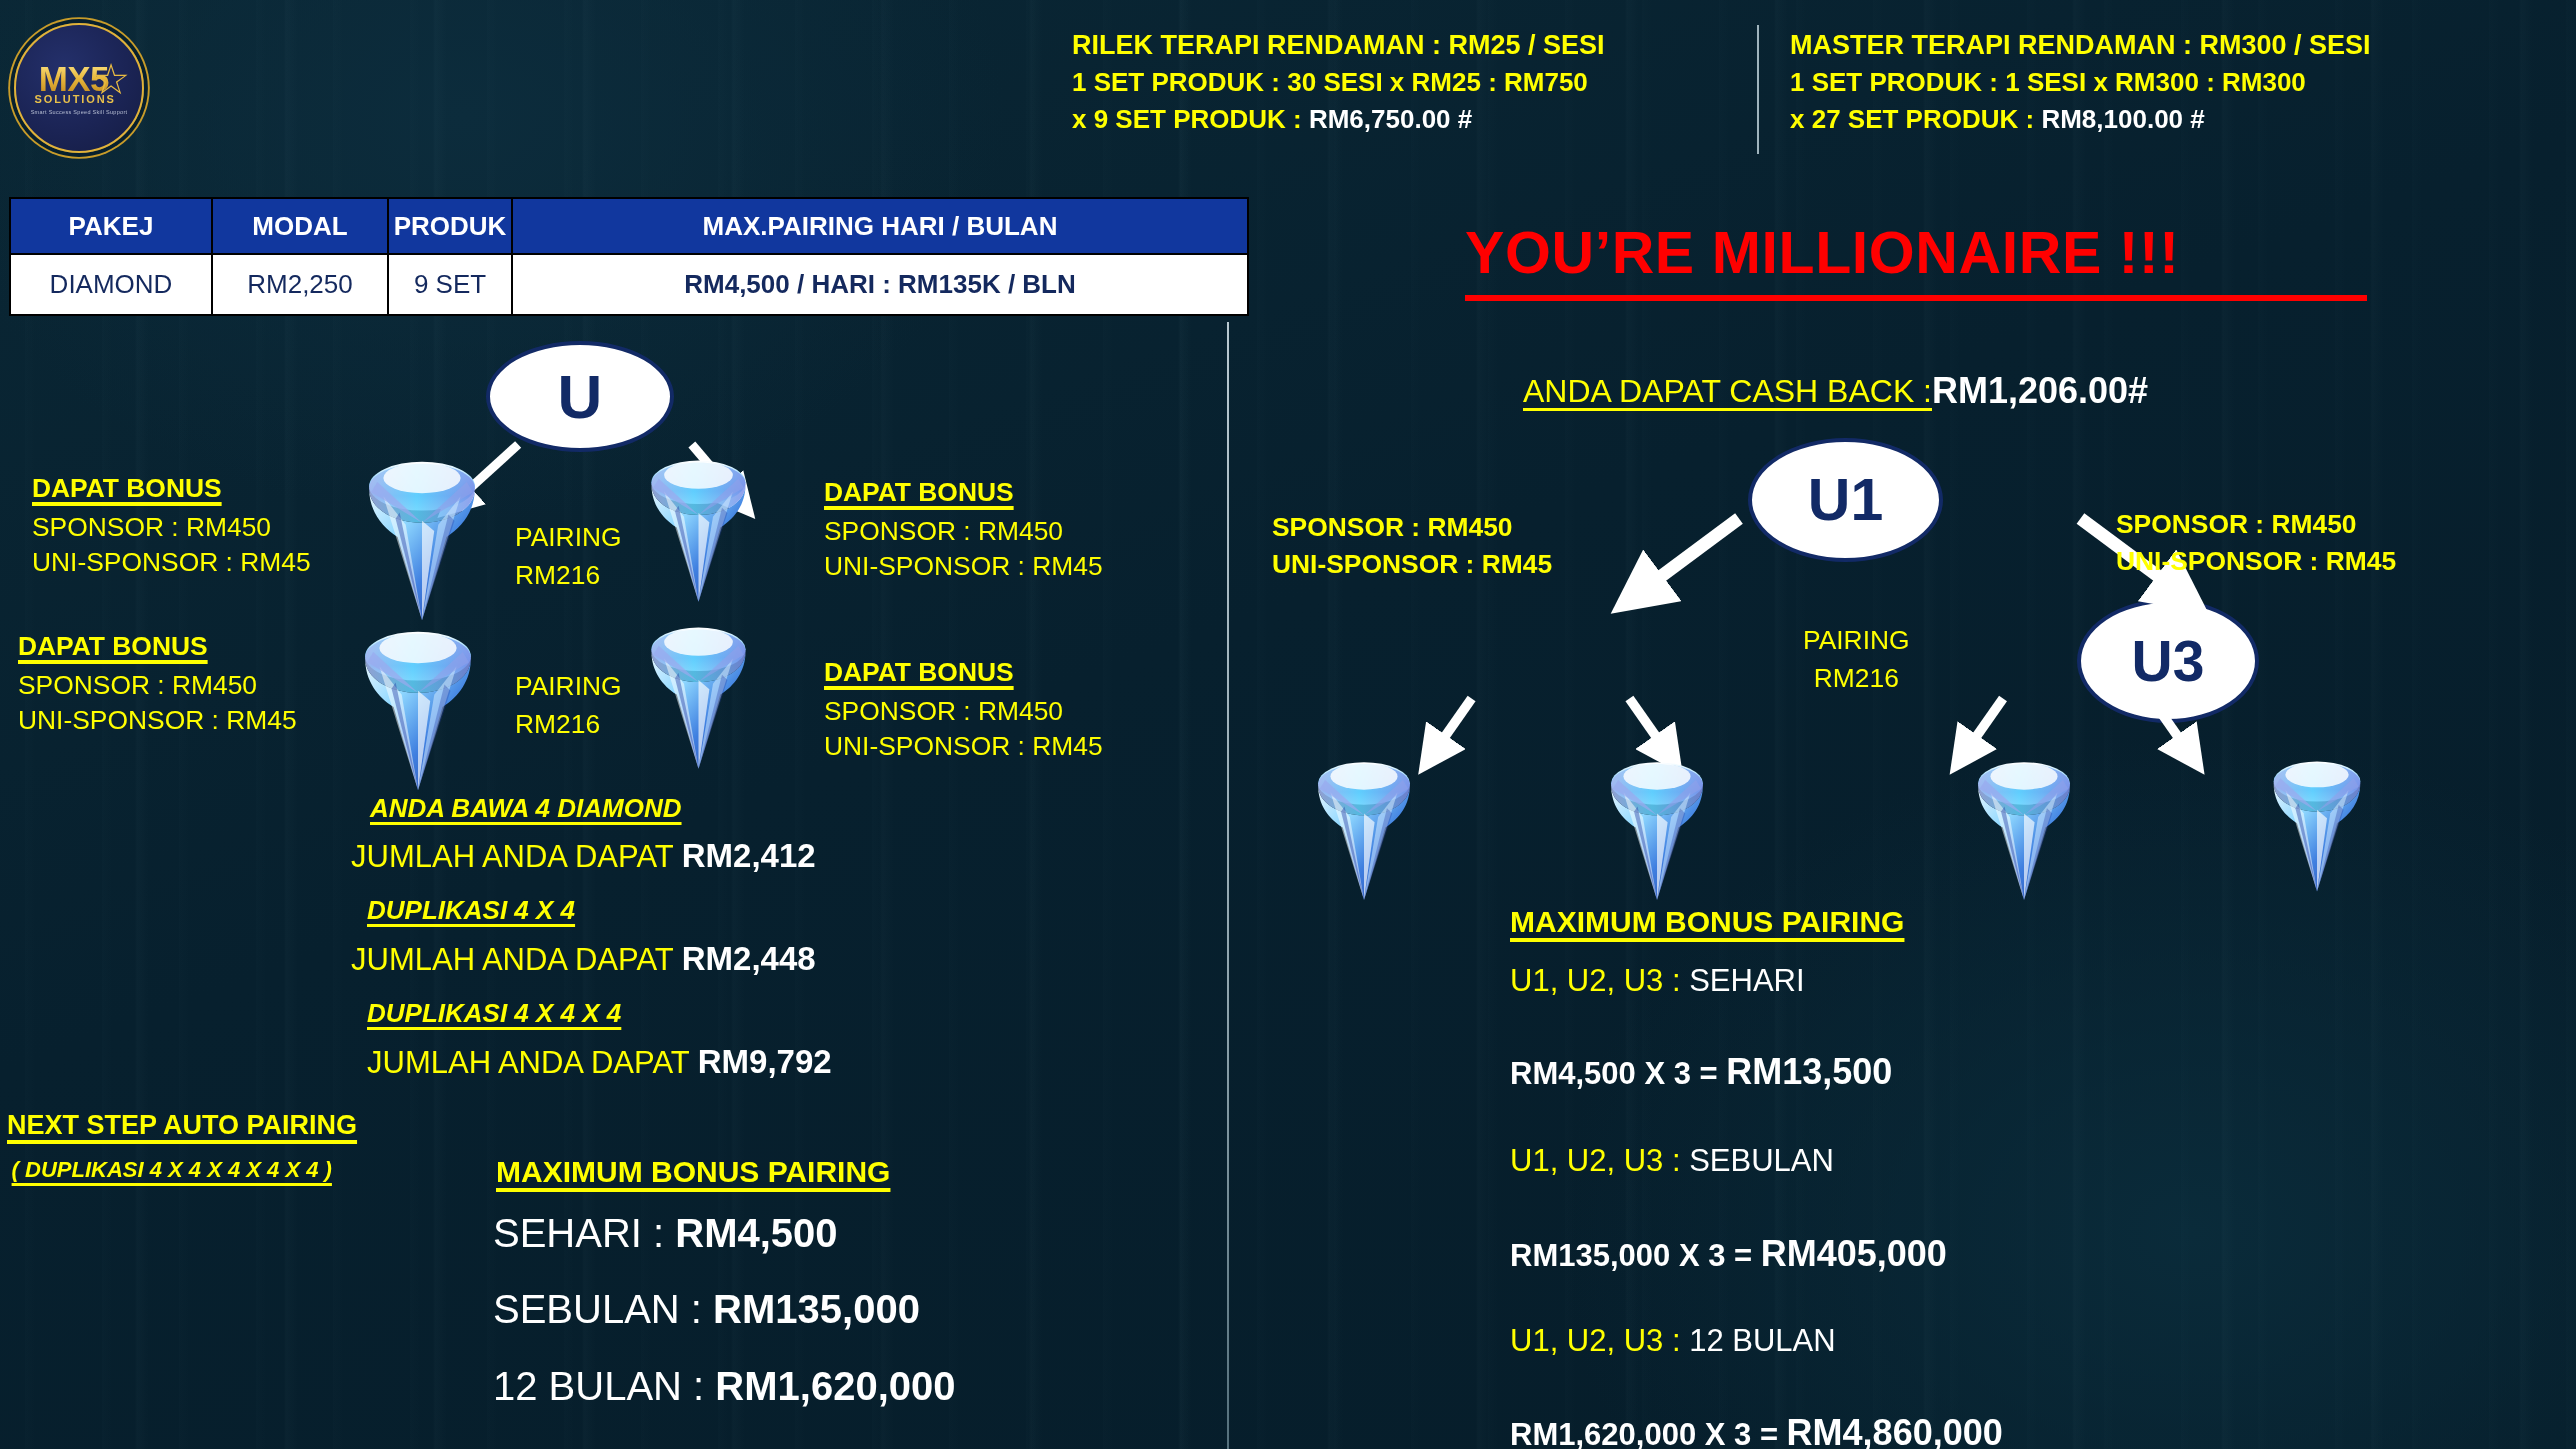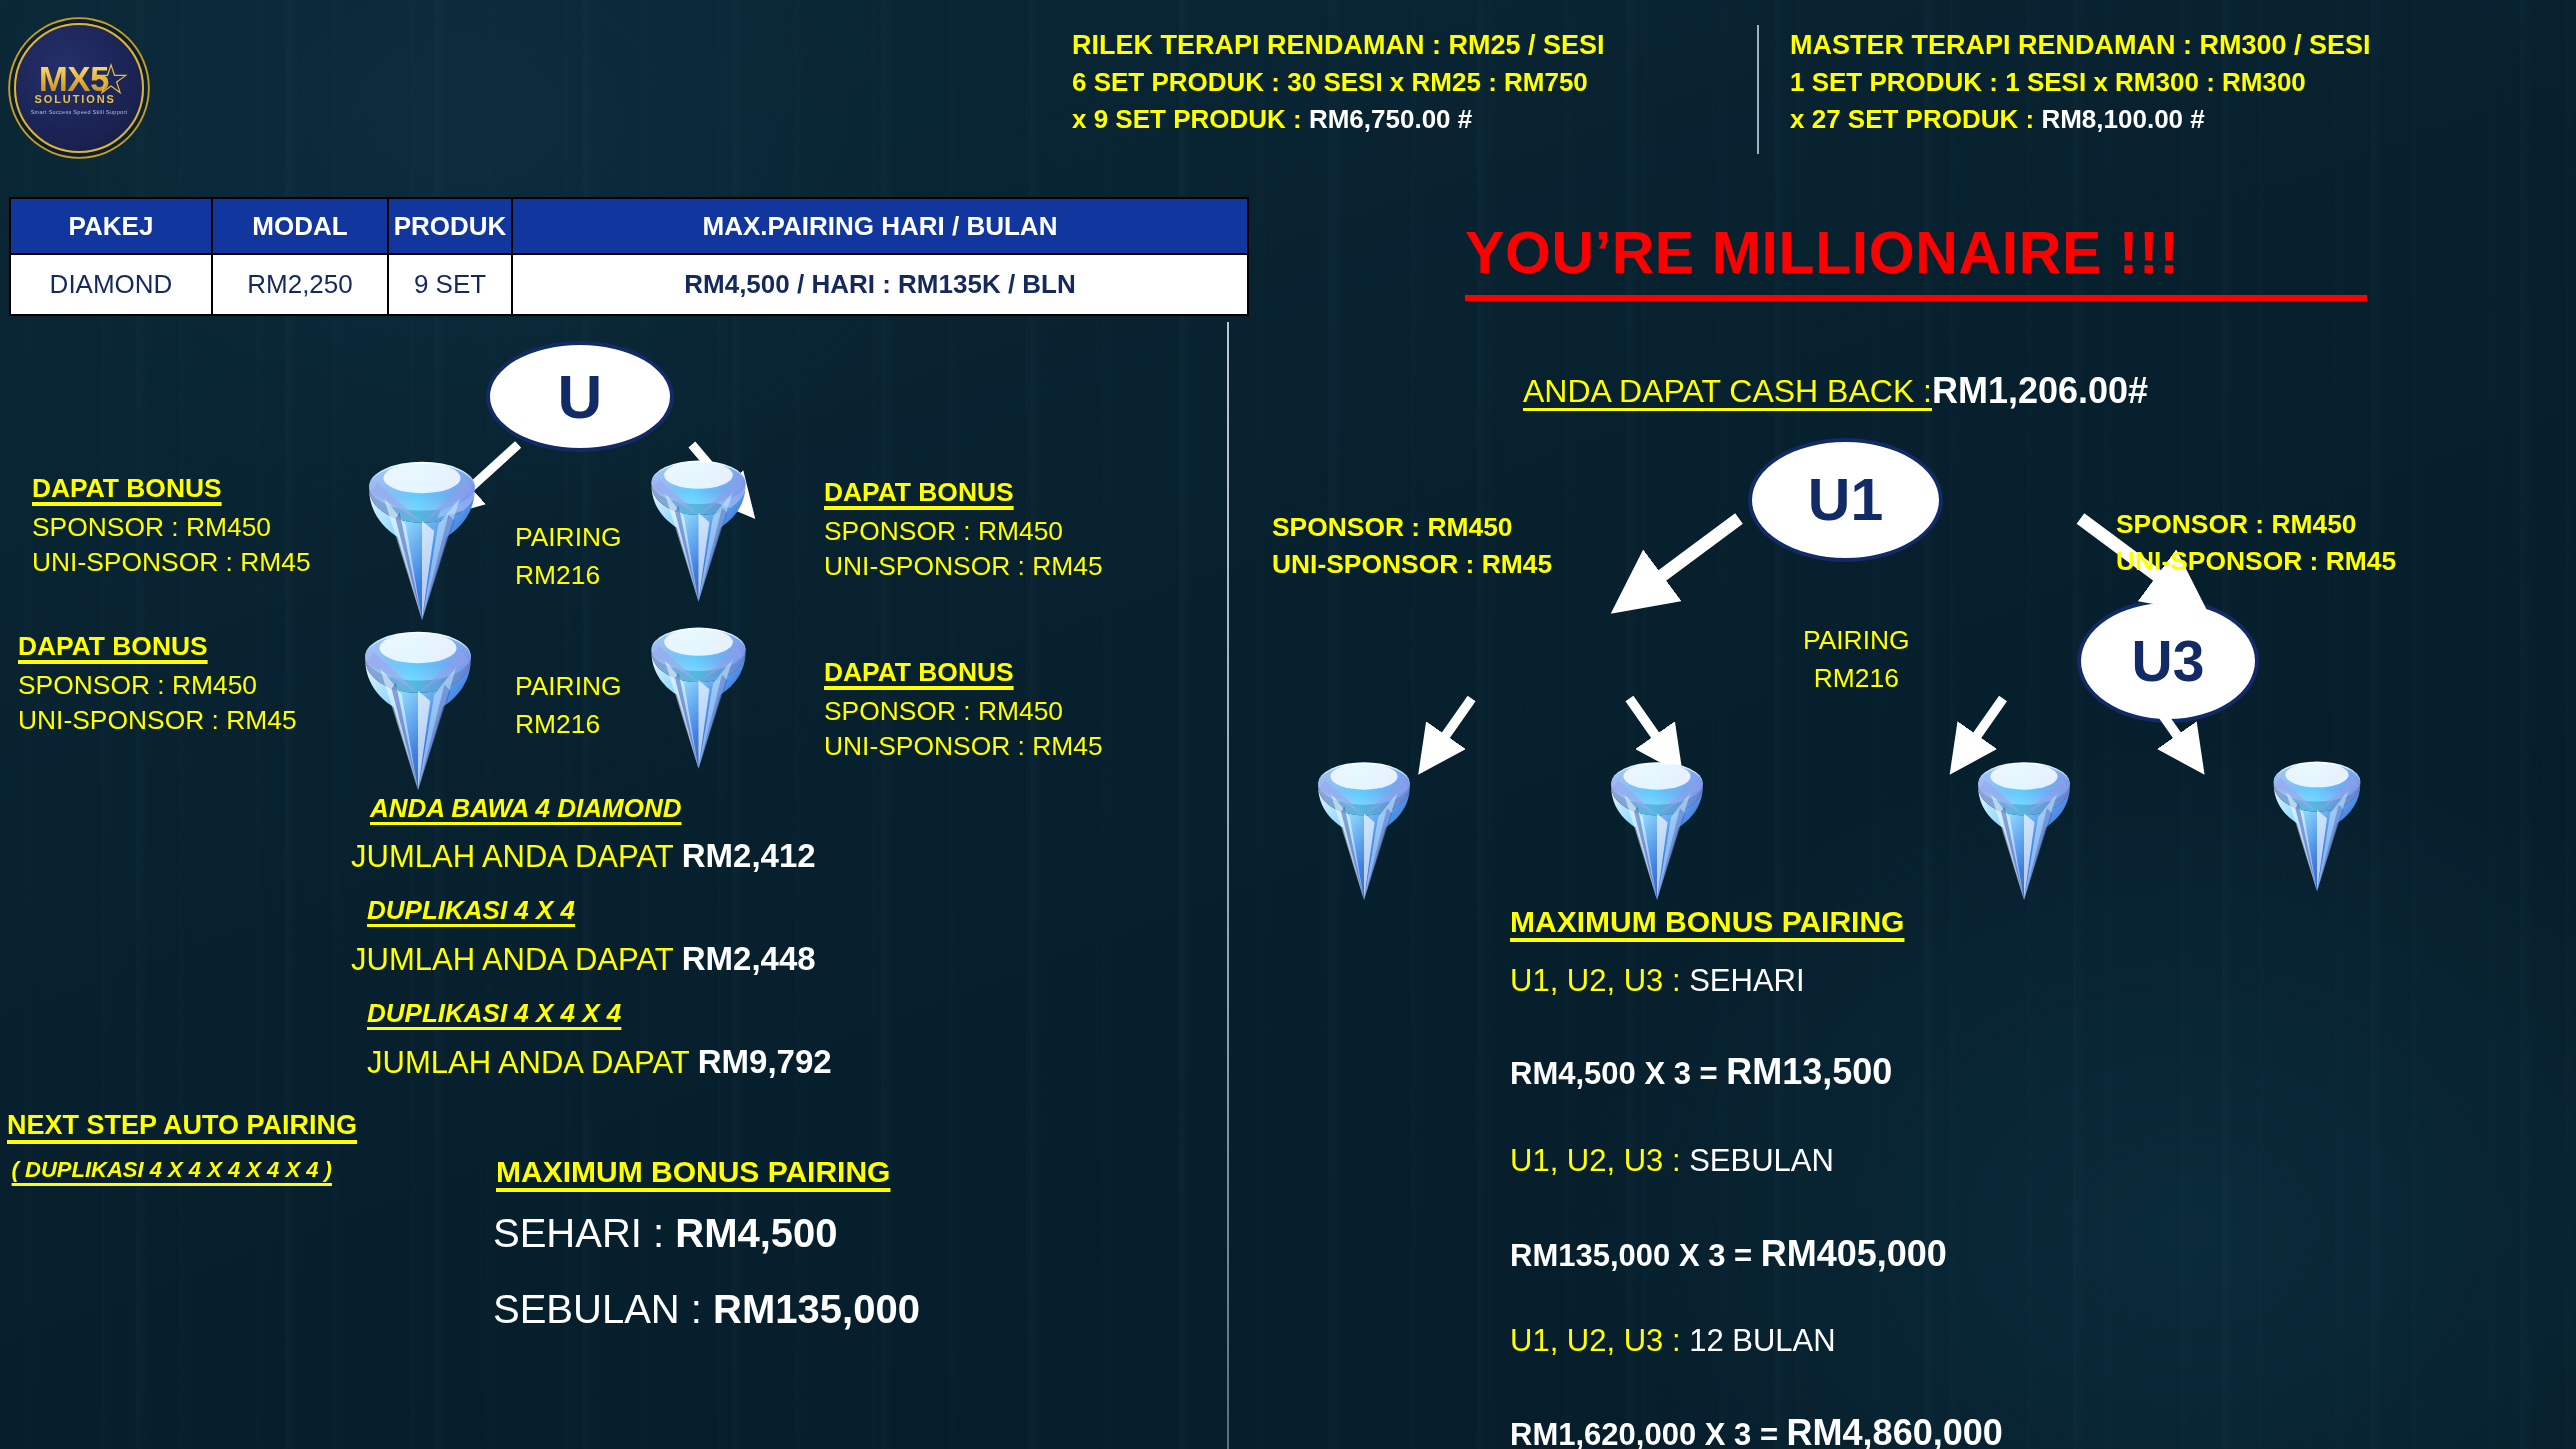--- a/index.html
+++ b/index.html
@@ -172,21 +172,21 @@
       <div class="logo-tag">Smart Success Speed Skill Support</div>
     </div>
   </div>
 
   <div class="abs title">
     <div class="title-rule"></div>
   </div>
 
   <div class="abs hdr hdr-left">
     <div class="l1">RILEK TERAPI RENDAMAN :  RM25 / SESI</div>
-    <div>6 SET PRODUK : 30 SESI x RM25 : RM750</div>
+    <div>1 SET PRODUK : 30 SESI x RM25 : RM750</div>
     <div><span>x  9 SET PRODUK : </span><span class="w">RM6,750.00 #</span></div>
   </div>
 
   <div class="abs hdr-divider"></div>
 
   <div class="abs hdr hdr-right">
     <div class="l1">MASTER TERAPI RENDAMAN :  RM300 / SESI</div>
     <div>1 SET PRODUK : 1 SESI x RM300 : RM300</div>
     <div><span>x  27 SET PRODUK : </span><span class="w">RM8,100.00 #</span></div>
   </div>
@@ -287,20 +287,23 @@
   <div class="abs next-head" style="left:7px;top:1110px;">NEXT STEP AUTO PAIRING</div>
   <div class="abs next-sub" style="left:11.6px;top:1157px;">( DUPLIKASI 4 X 4 X 4 X 4 X 4 )</div>
 
   <div class="abs maxhead" style="left:496px;top:1155px;">MAXIMUM  BONUS  PAIRING</div>
   <div class="abs bigline" style="left:493px;top:1211px;">
     <span>SEHARI  : </span><b>RM4,500</b>
   </div>
   <div class="abs bigline" style="left:493px;top:1287px;">
     <span>SEBULAN : </span><b>RM135,000</b>
   </div>
+  <div class="abs bigline" style="left:493px;top:1364px;">
+    <span>12 BULAN :  </span><b>RM1,620,000</b>
+  </div>
 
   <div class="abs" style="left:1465px;top:219px;width:902px;">
     <div class="mill">YOU’RE  MILLIONAIRE !!!</div>
     <div class="mill-rule"></div>
   </div>
 
   <div class="abs" style="left:1523px;top:370px;display:flex;align-items:center;">
     <span class="cash-y">ANDA DAPAT CASH BACK :</span>
     <span class="cash-w">RM1,206.00#</span>
   </div>

